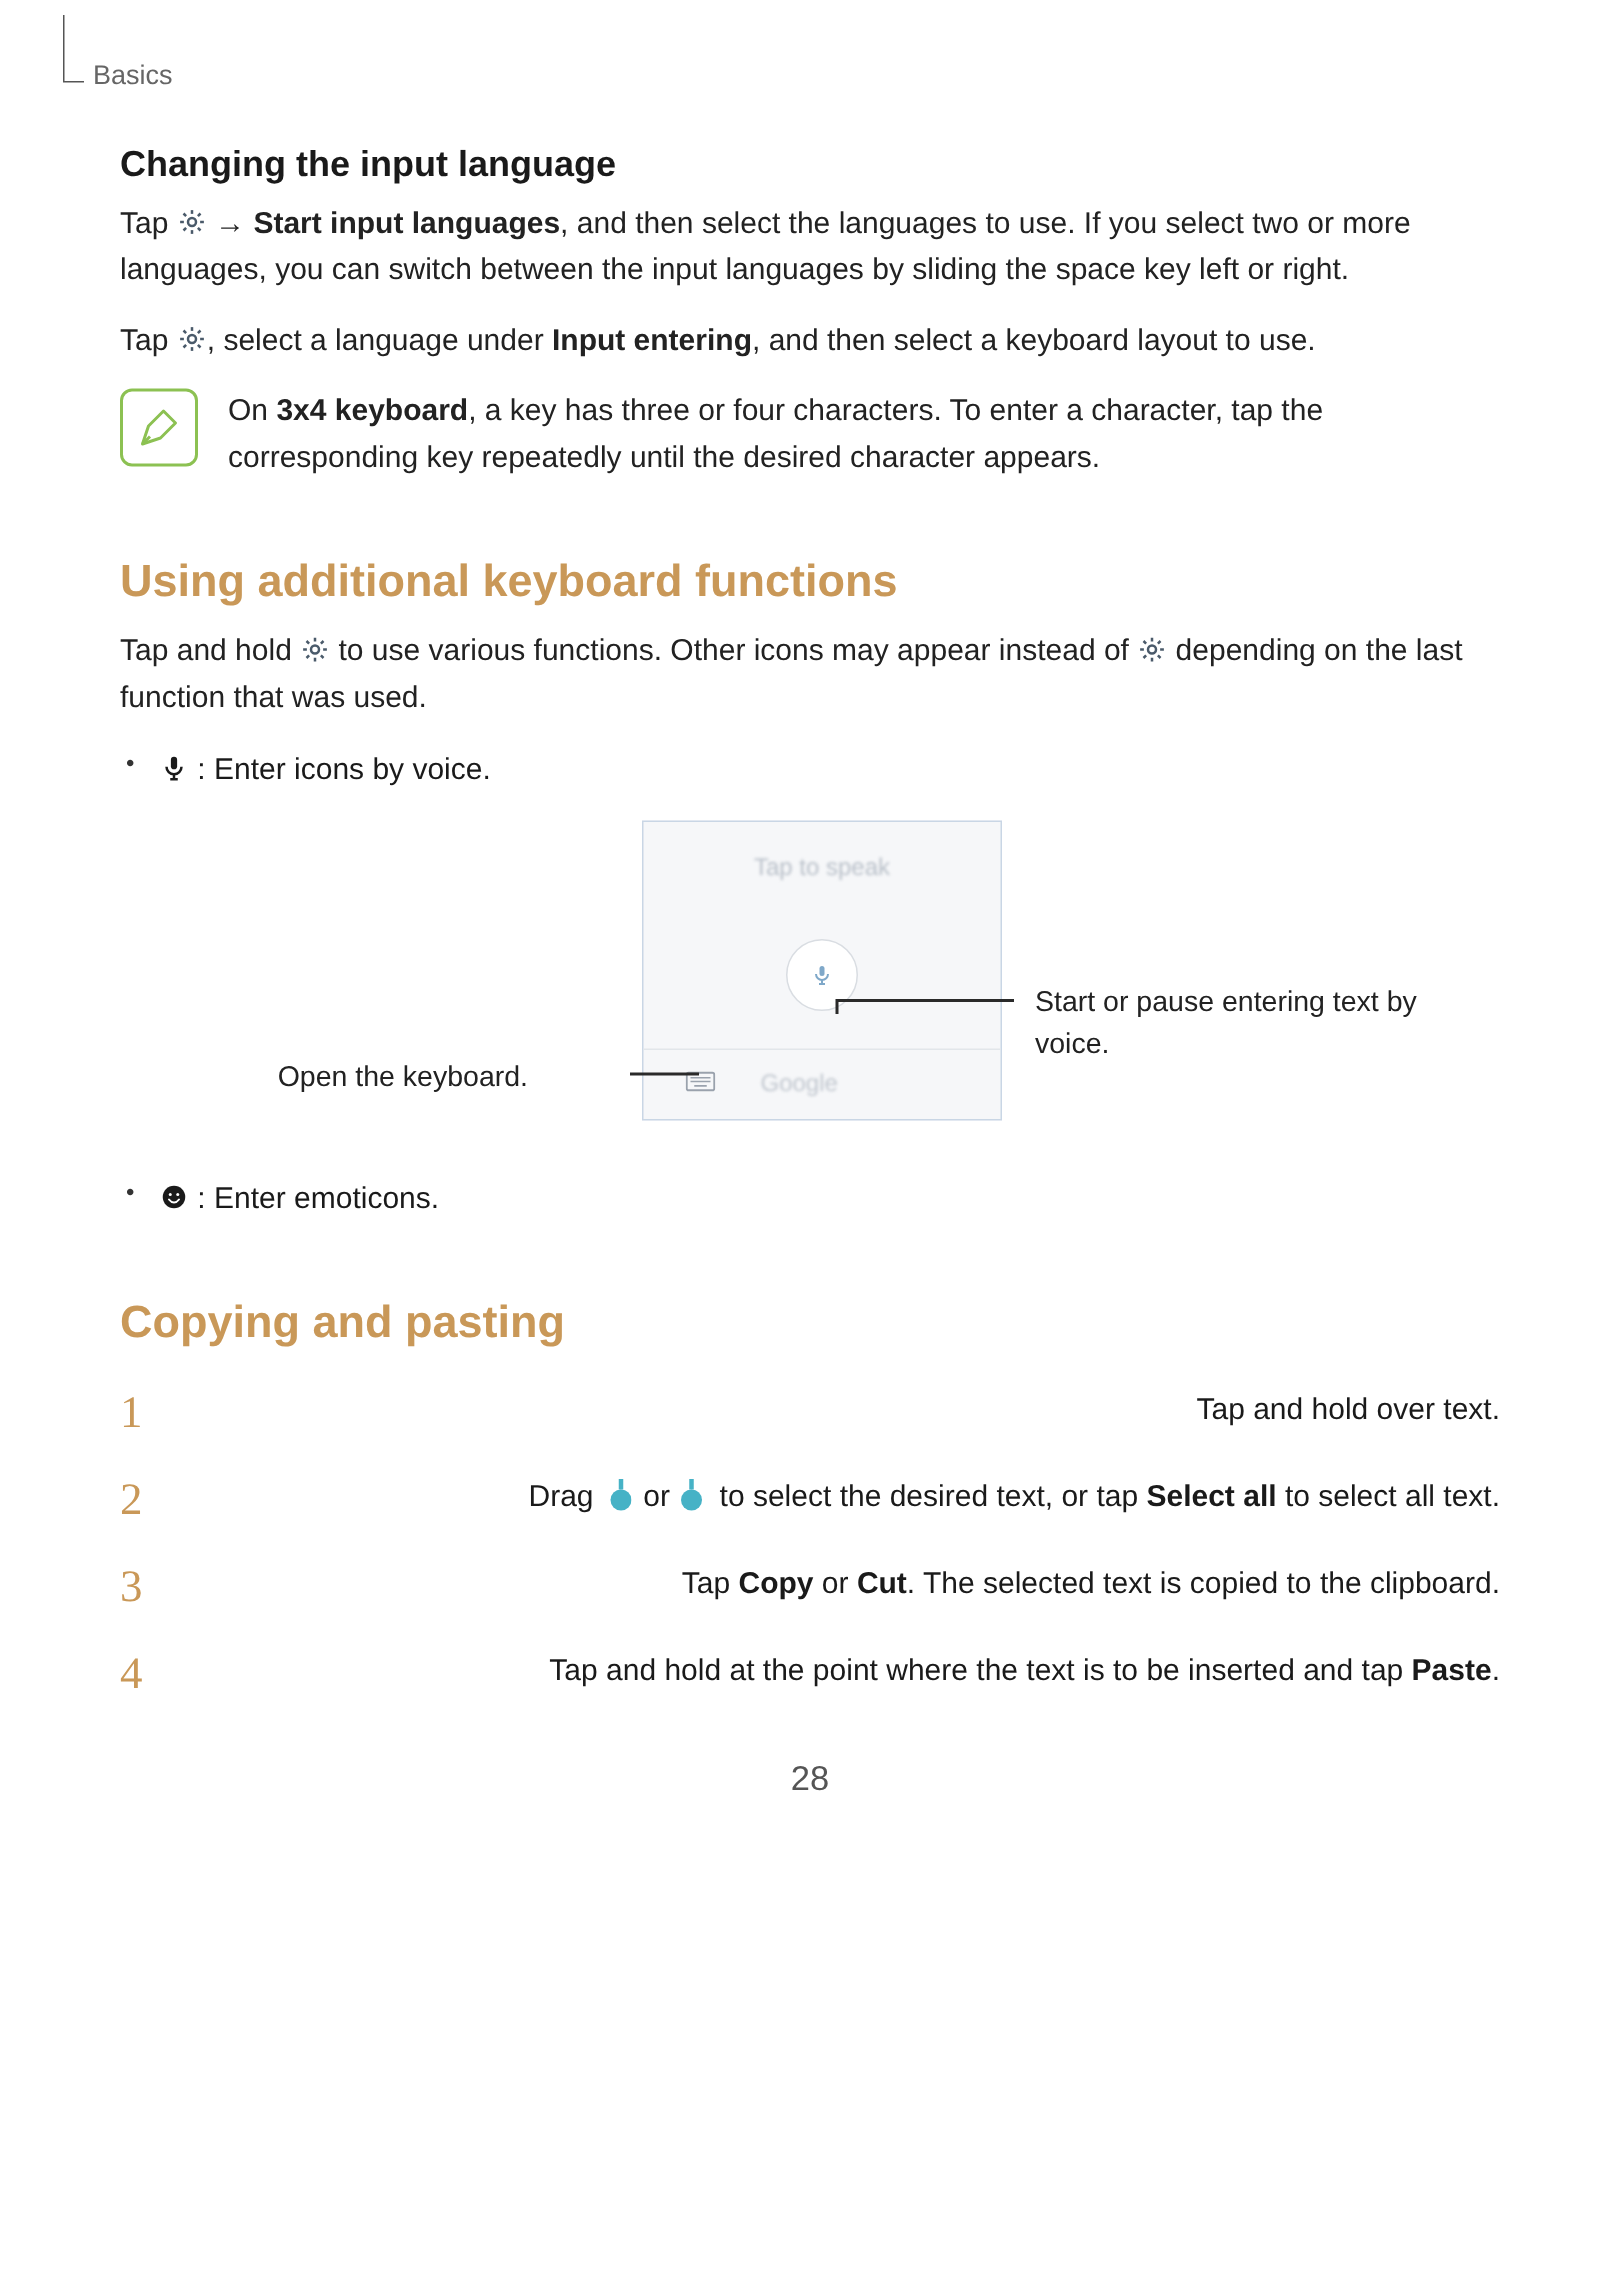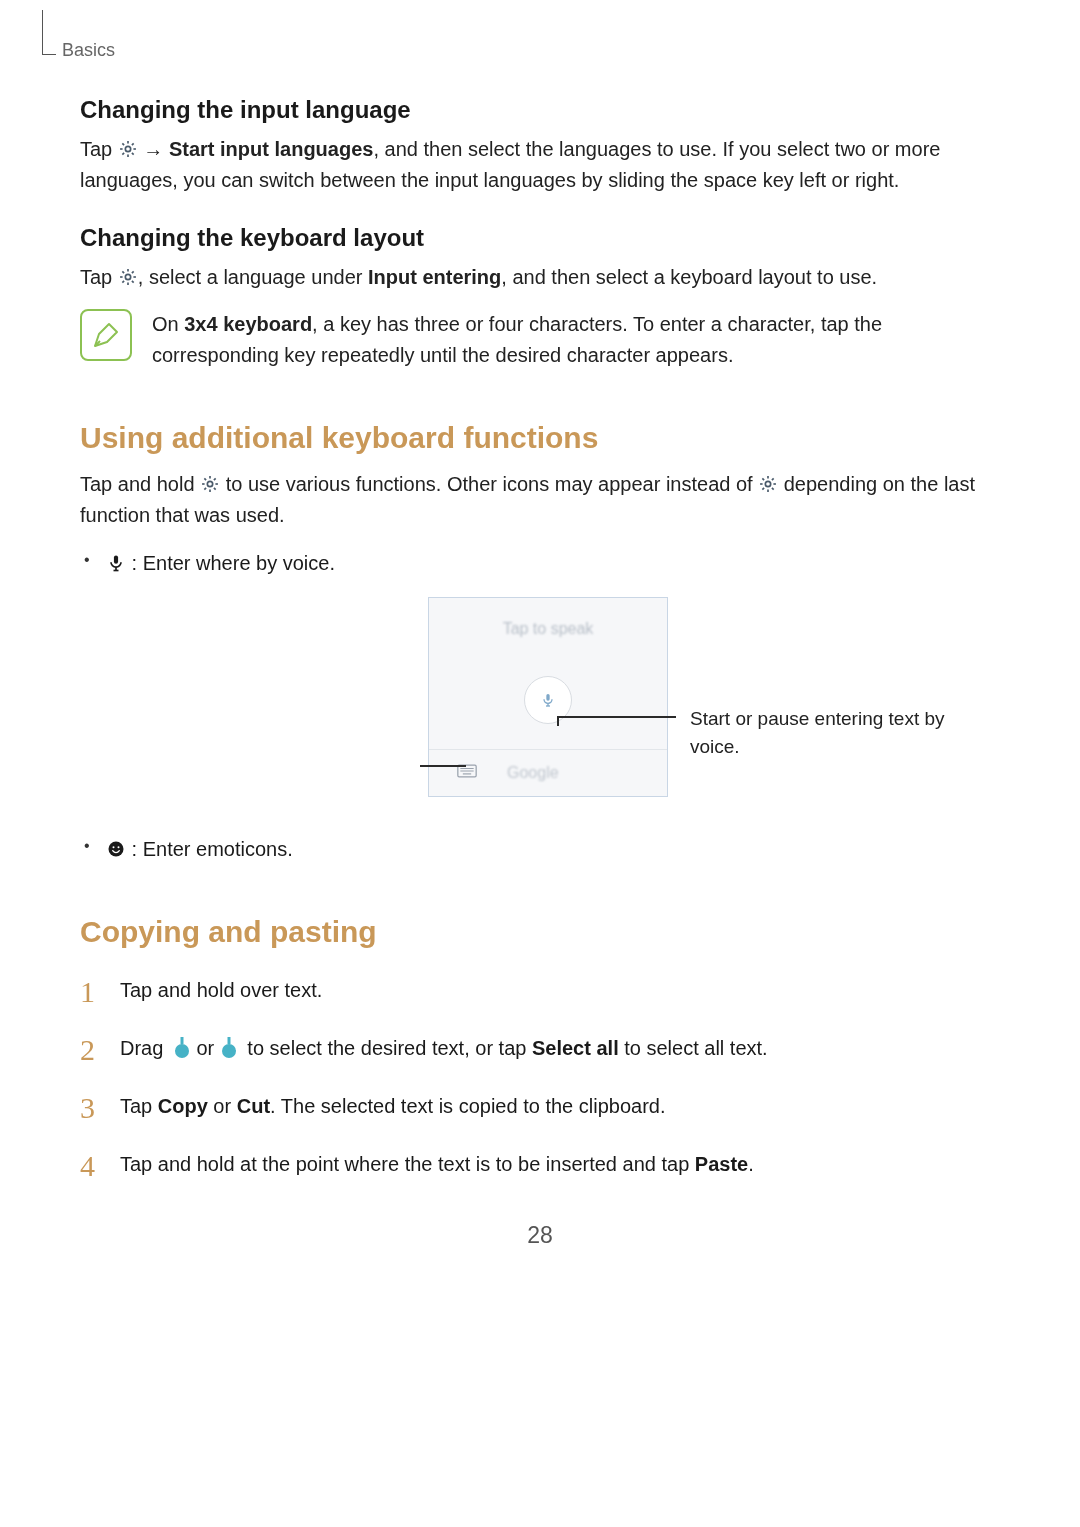--- a/index.html
+++ b/index.html
@@ -170,21 +170,21 @@
     font-size: 19px;
     line-height: 1.45;
     color: #222;
   }
   .callout-left { right: 648px; top: 158px; text-align: right; width: 280px; }
   .callout-right { left: 610px; top: 108px; width: 260px; }
   .lead-line { position: absolute; background: #2a2a2a; }
   .lead-h1 { top: 168px; left: 340px; width: 46px; height: 1.5px; } 
   .lead-h2 { top: 119px; left: 478px; width: 118px; height: 1.5px; } 
   .lead-v2 { top: 119px; left: 477px; width: 1.5px; height: 10px; } 
-  ol.steps { list-style: none; padding: 0; margin: 8px 0 0 0; counter-reset: stepnum; }
+  ol.steps { list-style: none; padding: 0; margin: 8px 0 0 0; counter-reset: stepnum; text-align: right; }
   ol.steps li {
     counter-increment: stepnum;
     position: relative;
     padding-left: 40px;
     font-size: 20px;
     line-height: 1.5;
     margin: 26px 0;
     min-height: 32px;
   }
   ol.steps li::before {
@@ -276,21 +276,20 @@
     <span class="tab-text">Basics</span>
   </div>
 
   <h3 class="sub">Changing the input language</h3>
   <p class="body-text">
     <span>Tap </span><span class="inline-icon" style="color:#4a5a6a"><svg viewBox="0 0 24 24">
           <use href="#gear"></use>
         </svg></span><span class="arrow"> → </span><b>Start input languages</b><span>, and then select the languages to use. If you select two or more languages, you can switch between the input languages by sliding the space key left or right.</span>
   </p>
 
-  <h3 class="sub">Changing the keyboard layout</h3>
   <p class="body-text">
     <span>Tap </span><span class="inline-icon" style="color:#4a5a6a"><svg viewBox="0 0 24 24">
           <use href="#gear"></use>
         </svg></span><span>, select a language under </span><b>Input entering</b><span>, and then select a keyboard layout to use.</span>
   </p>
   <div class="note-row">
     <div class="note-icon">
         <svg viewBox="0 0 30 30">
           <use href="#pencil"></use>
         </svg>
@@ -306,39 +305,40 @@
           <use href="#gear"></use>
         </svg></span><span> to use various functions. Other icons may appear instead of </span><span class="inline-icon" style="color:#4a5a6a"><svg viewBox="0 0 24 24">
           <use href="#gear"></use>
         </svg></span><span> depending on the last function that was used.</span>
   </p>
 
   <ul class="bullets">
     <li>
       <span class="inline-icon" style="color:#1a1a1a"><svg viewBox="0 0 24 24">
             <use href="#mic"></use>
-          </svg></span><span> : Enter where by voice.</span>
+          </svg></span><span> : Enter icons by voice.</span>
     </li>
   </ul>
 
   <div class="diagram-wrap">
     <div class="voice-panel">
       <div class="voice-top-text">Tap to speak</div>
       <div class="mic-circle">
           <svg viewBox="0 0 24 24" style="color:#7fa8c9">
             <use href="#mic"></use>
           </svg>
         </div>
       <div class="voice-bottom">
         <div class="kb-mini"><svg viewBox="0 0 24 16">
               <use href="#kb"></use>
             </svg></div>
         <div class="google-word">Google</div>
       </div>
     </div>
+    <div class="callout callout-left">Open the keyboard.</div>
     <div class="callout callout-right">Start or pause entering text by voice.</div>
     <div class="lead-line lead-h1"></div>
     <div class="lead-line lead-h2"></div>
     <div class="lead-line lead-v2"></div>
   </div>
 
   <ul class="bullets">
     <li>
       <span class="inline-icon" style="color:#1a1a1a"><svg viewBox="0 0 24 24">
             <use href="#smile"></use>

